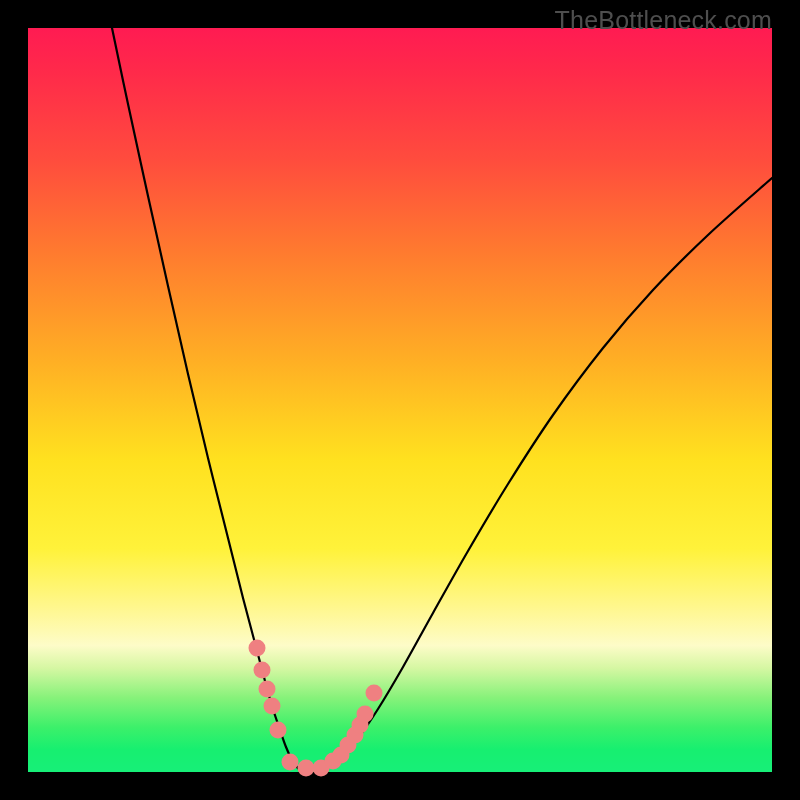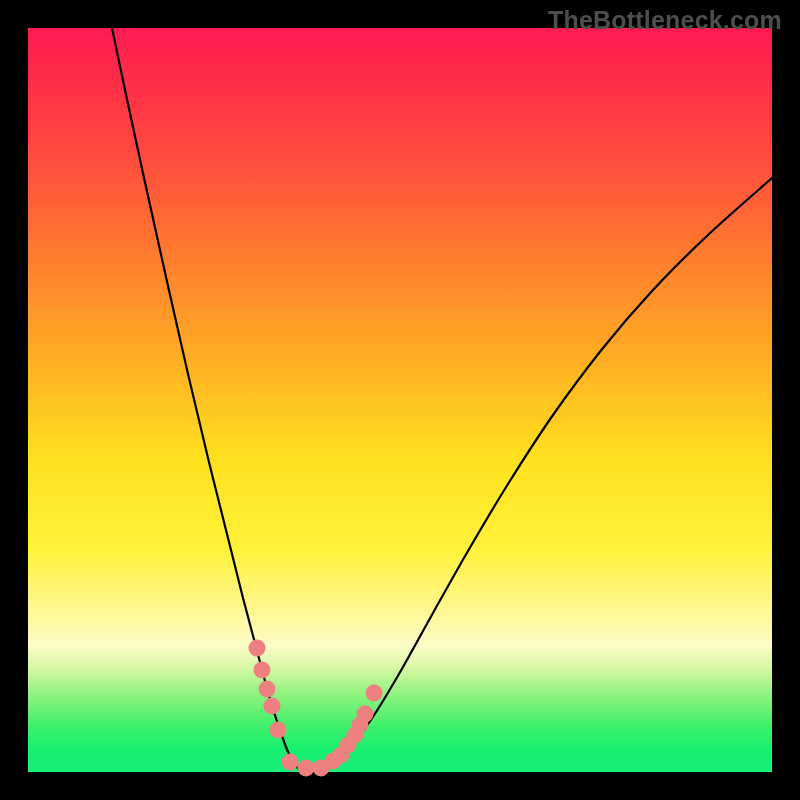--- a/index.html
+++ b/index.html
@@ -40,24 +40,24 @@
       #d6f7a3 86%,
       #87f27a 90%,
       #3cf06a 94%,
       #17ef70 97%,
       #17ef78 100%
     );
   }
   .watermark {
     position: absolute;
     top: 6px;
-    right: 18px;
+    right: 28px;
     color: #4e4e4e;
     font-size: 25px;
-    font-weight: 700;
+    font-weight: 400;
     letter-spacing: 0.2px;
     text-align: right;
   }
   svg.curves {
     position: absolute;
     left: 0;
     top: 0;
     width: 744px;
     height: 744px;
     overflow: visible;

